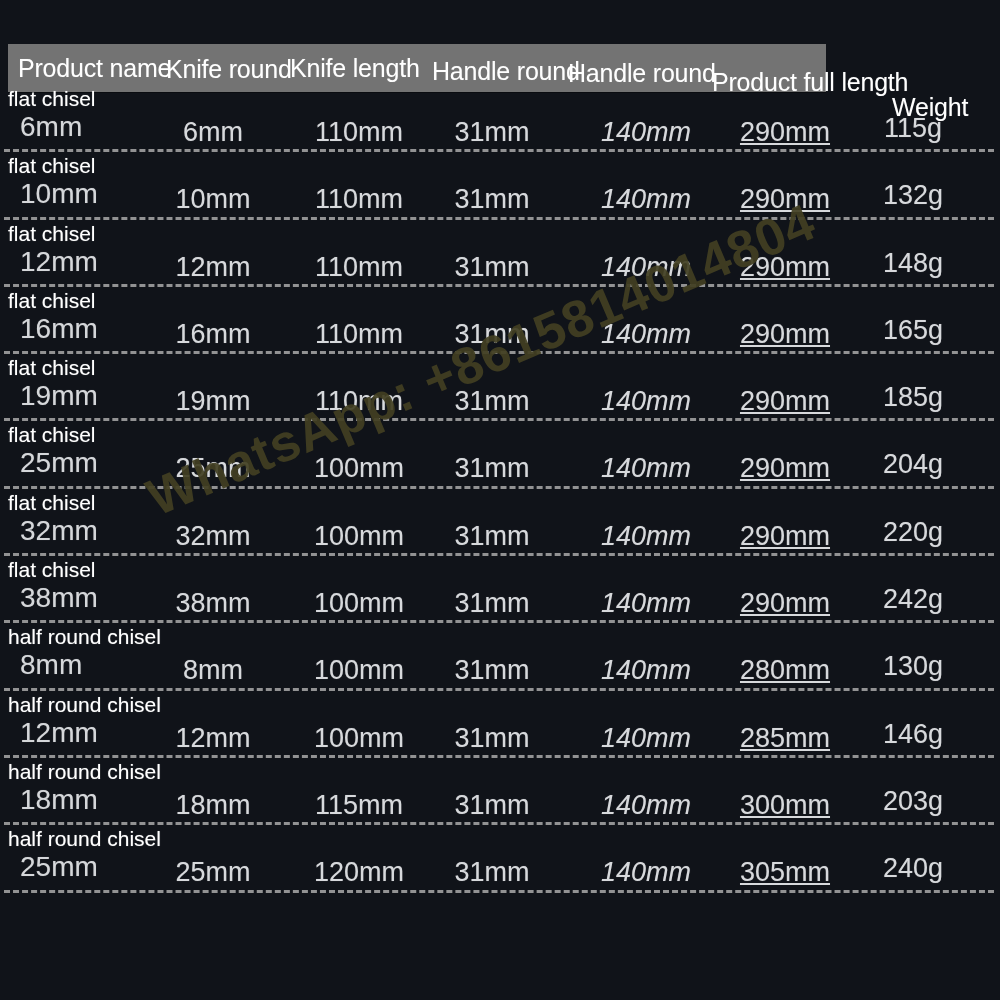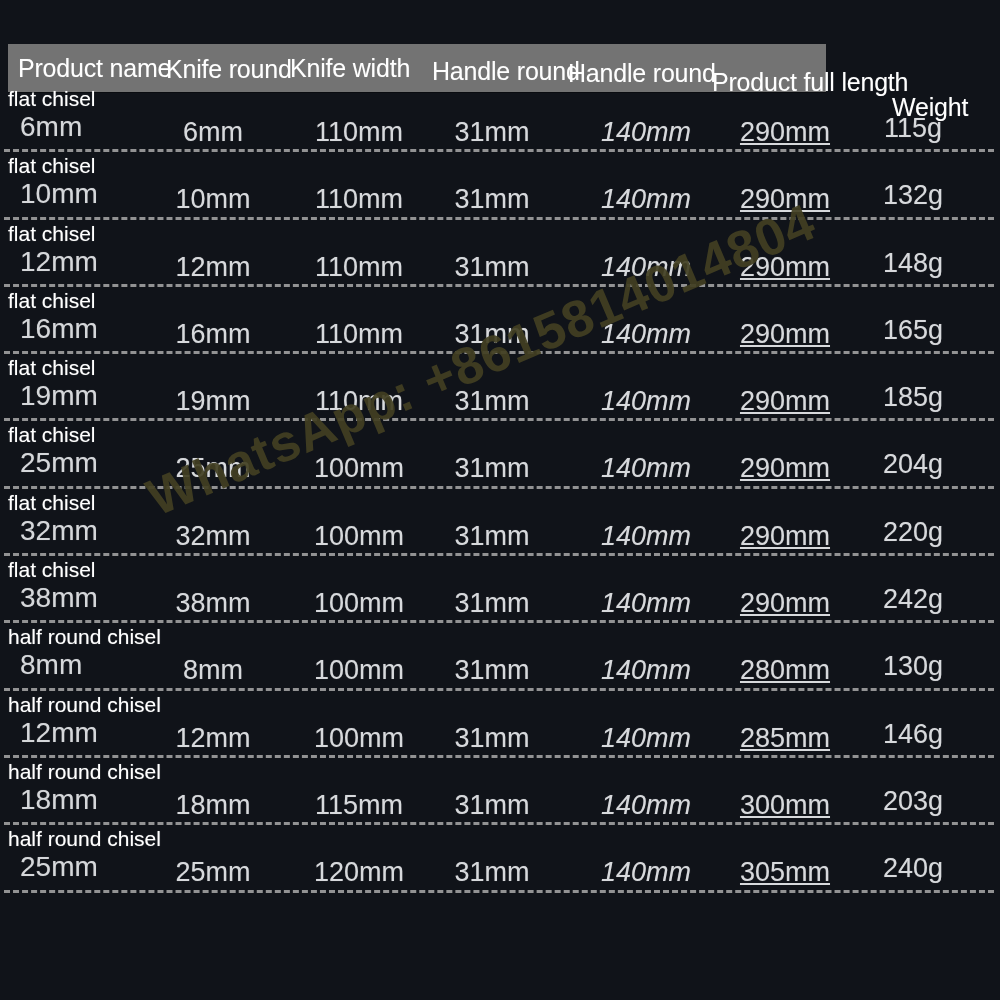--- a/index.html
+++ b/index.html
@@ -133,21 +133,21 @@
   }
 </style>
 </head>
 <body>
 
 <div id="spec-table">
 
   <div class="table-header">
     <span class="hcell hc-product-name">Product name</span>
     <span class="hcell hc-knife-width">Knife round</span>
-    <span class="hcell hc-knife-length">Knife width</span>
+    <span class="hcell hc-knife-length">Knife length</span>
     <span class="hcell hc-handle-width">Handle round</span>
     <span class="hcell hc-handle-length">Handle round</span>
     <span class="hcell hc-full-length">Product full length</span>
     <span class="hcell hc-weight">Weight</span>
   </div>
 
   <div class="rows-area" id="rows-area">
       <div class="trow">
         <div class="name-cell">
           <span class="prod-type">flat chisel</span>

